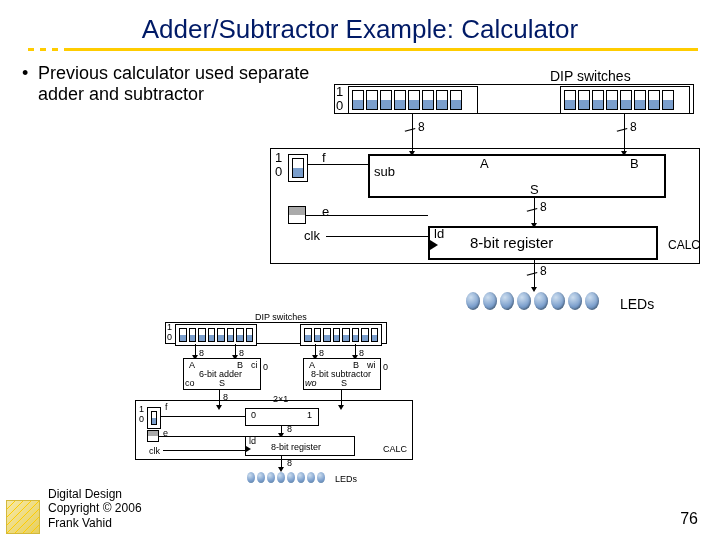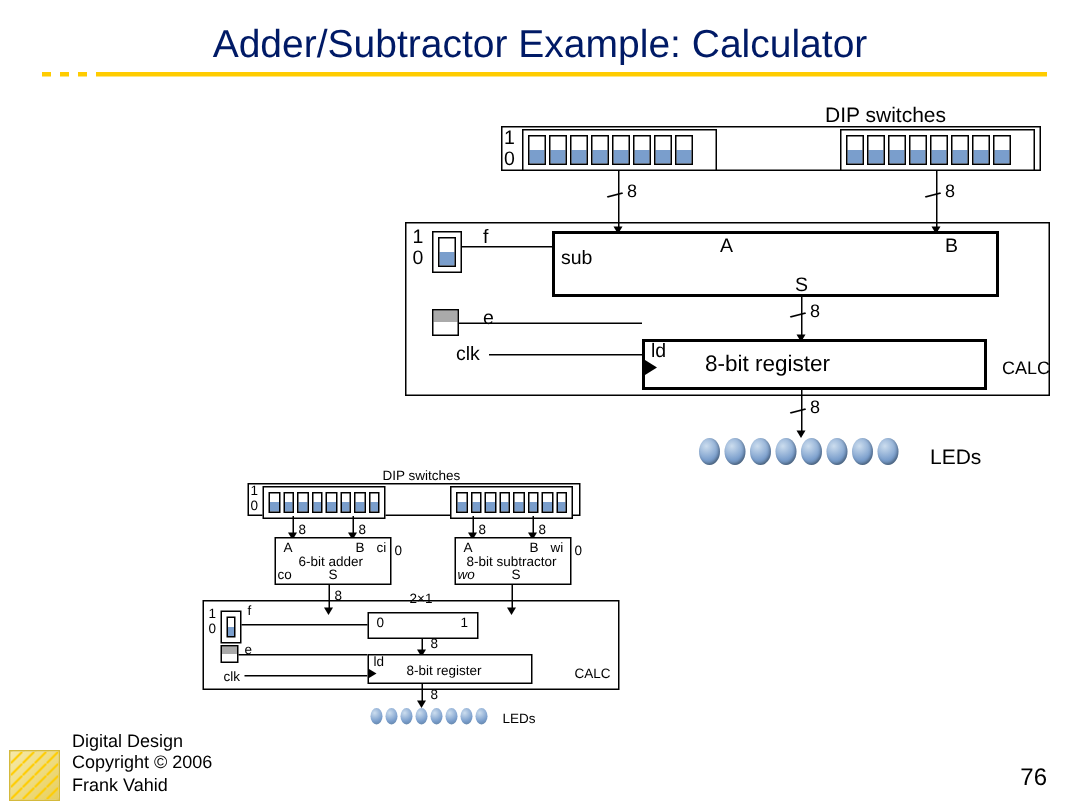--- a/index.html
+++ b/index.html
@@ -103,20 +103,21 @@
   .tri { position:absolute; width:0;height:0; }
 </style>
 </head>
 <body>
 
 <h1 class="title">Adder/Subtractor Example: Calculator</h1>
 <div class="underline"></div>
 
 <div class="content">
   <ul class="bullets">
+    <li>Previous calculator used separate adder and subtractor</li>
   </ul>
 </div>
 
 <div class="diagram-main">
   <div class="dip-label-main">DIP switches</div>
 
   <div class="switch-row" style="top:18px; left:18px; width:130px;">
     <div class="sw"></div>
       <div class="sw"></div>
       <div class="sw"></div>

